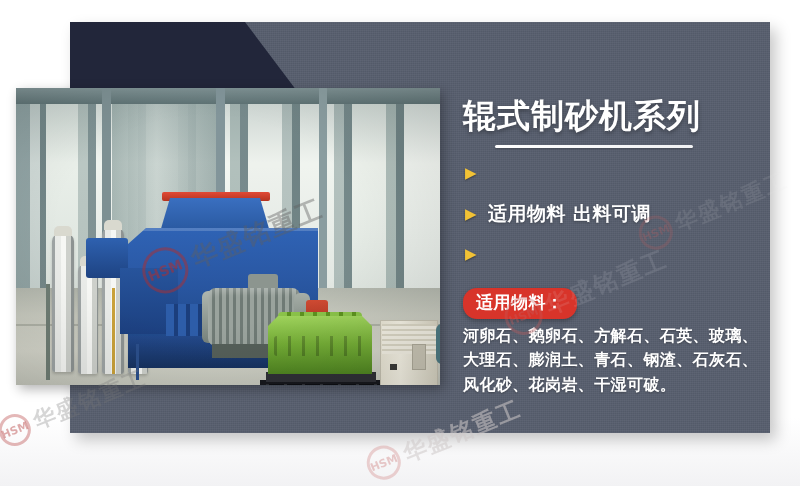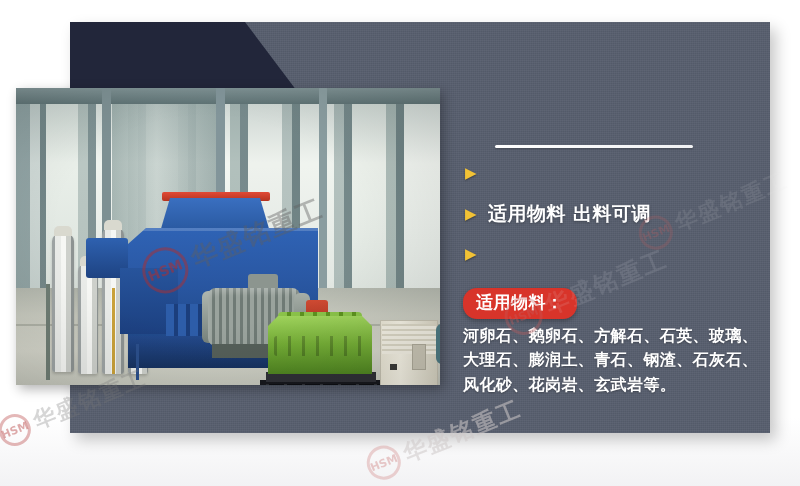--- a/index.html
+++ b/index.html
@@ -420,37 +420,38 @@
       <span class="wm-txt">华盛铭重工</span>
     </div>
     <div class="wm wm-photo2">
 
       <span class="wm-txt">华盛铭重工</span>
     </div>
   </div>
 
   <div class="content">
 
+    <div class="title">辊式制砂机系列</div>
     <div class="divider"></div>
 
     <div class="bullets">
       <div class="bullet">
         <span class="bullet-arrow">▶</span>
       </div>
       <div class="bullet">
         <span class="bullet-arrow">▶</span>
         <span class="bullet-text">适用物料  出料可调</span>
       </div>
       <div class="bullet">
         <span class="bullet-arrow">▶</span>
       </div>
     </div>
 
     <div class="badge">适用物料：</div>
-    <div class="materials">河卵石、鹅卵石、方解石、石英、玻璃、大理石、膨润土、青石、钢渣、石灰石、风化砂、花岗岩、玄武岩等。</div>
+    <div class="materials">河卵石、鹅卵石、方解石、石英、玻璃、大理石、膨润土、青石、钢渣、石灰石、风化砂、花岗岩、干湿可破。</div>
   </div>
 
   <div class="wm wm-panel">
     <span class="wm-seal">HSM</span>
     <span class="wm-txt">华盛铭重工</span>
   </div>
   <div class="wm wm-panel2">
     <span class="wm-seal">HSM</span>
     <span class="wm-txt">华盛铭重工</span>
   </div>

